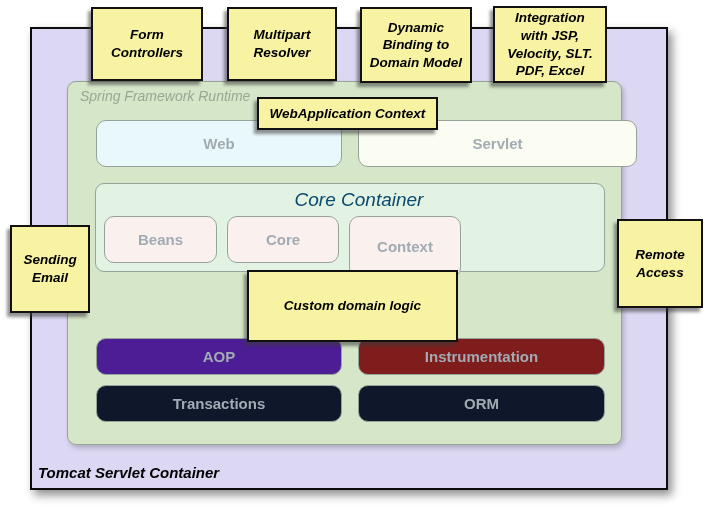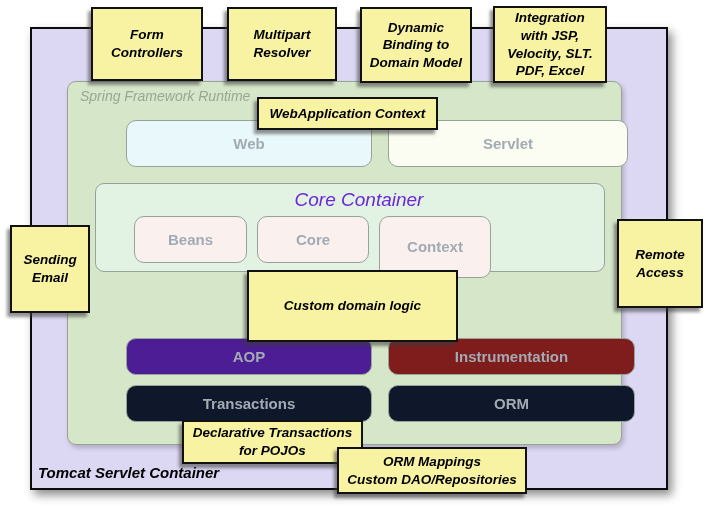--- a/index.html
+++ b/index.html
@@ -60,24 +60,23 @@
     display: flex;
     align-items: center;
     justify-content: center;
     text-align: center;
     font-weight: bold;
     font-size: 15px;
     line-height: 1.15;
     color: #a2abb3;
     white-space: pre-line;
     z-index: 3;
-    margin-left: 30px;
   }
   .m-web            { left: 96px;  top: 120px; width: 246px; height: 47px; background: #e9f8fb; }
-  .m-servlet        { left: 358px; top: 120px; width: 240px; height: 47px; background: #fbfdf2; }
+  .m-servlet        { left: 358px; top: 120px; width: 279px; height: 47px; background: #fbfdf2; }
   .m-aop            { left: 96px;  top: 338px; width: 246px; height: 37px; background: #4c1d95; }
   .m-instrument     { left: 358px; top: 338px; width: 247px; height: 37px; background: #7f1d1d; }
   .m-transactions   { left: 96px;  top: 385px; width: 246px; height: 37px; background: #0f172a; }
   .m-orm            { left: 358px; top: 385px; width: 247px; height: 37px; background: #0f172a; }
 
   
   .core-container {
     position: absolute;
     left: 95px; top: 183px;
     width: 510px; height: 89px;
@@ -85,21 +84,21 @@
     border: 1px solid #97a29b;
     border-radius: 9px;
     z-index: 3;
   }
   .core-title {
     position: absolute;
     left: 0; top: 5px; width: 100%;
     text-align: center;
     font-style: italic;
     font-size: 19px;
-    color: #6d28d9;
+    color: #0c4a6e;
     padding-left: 18px;
   }
   .sub { background: #faf0ee; z-index: 4; font-size: 15px; }
   .m-beans   { left: 104px; top: 216px; width: 113px; height: 47px; }
   .m-core    { left: 227px; top: 216px; width: 112px; height: 47px; }
   .m-context { left: 349px; top: 216px; width: 112px; height: 62px; }
   .m-expr    { left: 476px; top: 216px; width: 111px; height: 47px; }
 
   
   .note {
@@ -167,20 +166,16 @@
 Binding to
 Domain Model</div>
   <div class="note n-integration">Integration
 with JSP,
 Velocity, SLT.
 PDF, Excel</div>
   <div class="note n-webapp">WebApplication Context</div>
   <div class="note n-email">Sending
 Email</div>
   <div class="note n-custom">Custom domain logic</div>
-  <div class="note n-declarative">Declarative Transactions
-for POJOs</div>
-  <div class="note n-ormmap">ORM Mappings
-Custom DAO/Repositories</div>
   <div class="note n-remote">Remote
 Access</div>
 
 </div>
 
 </body></html>

